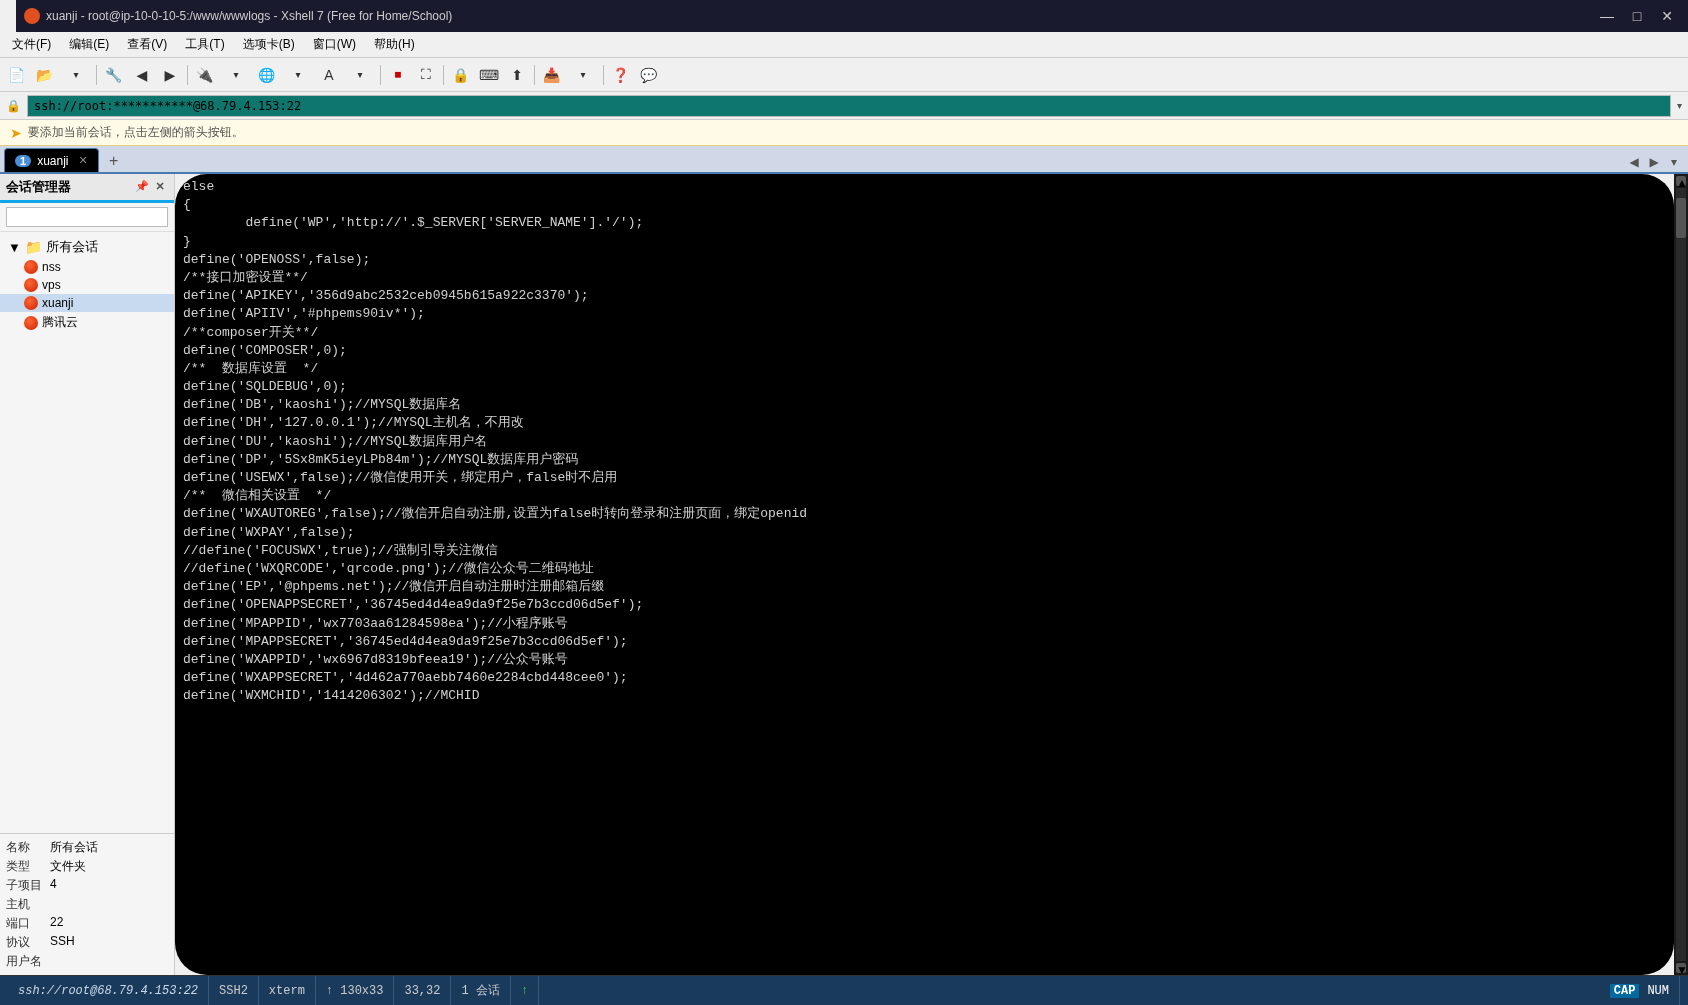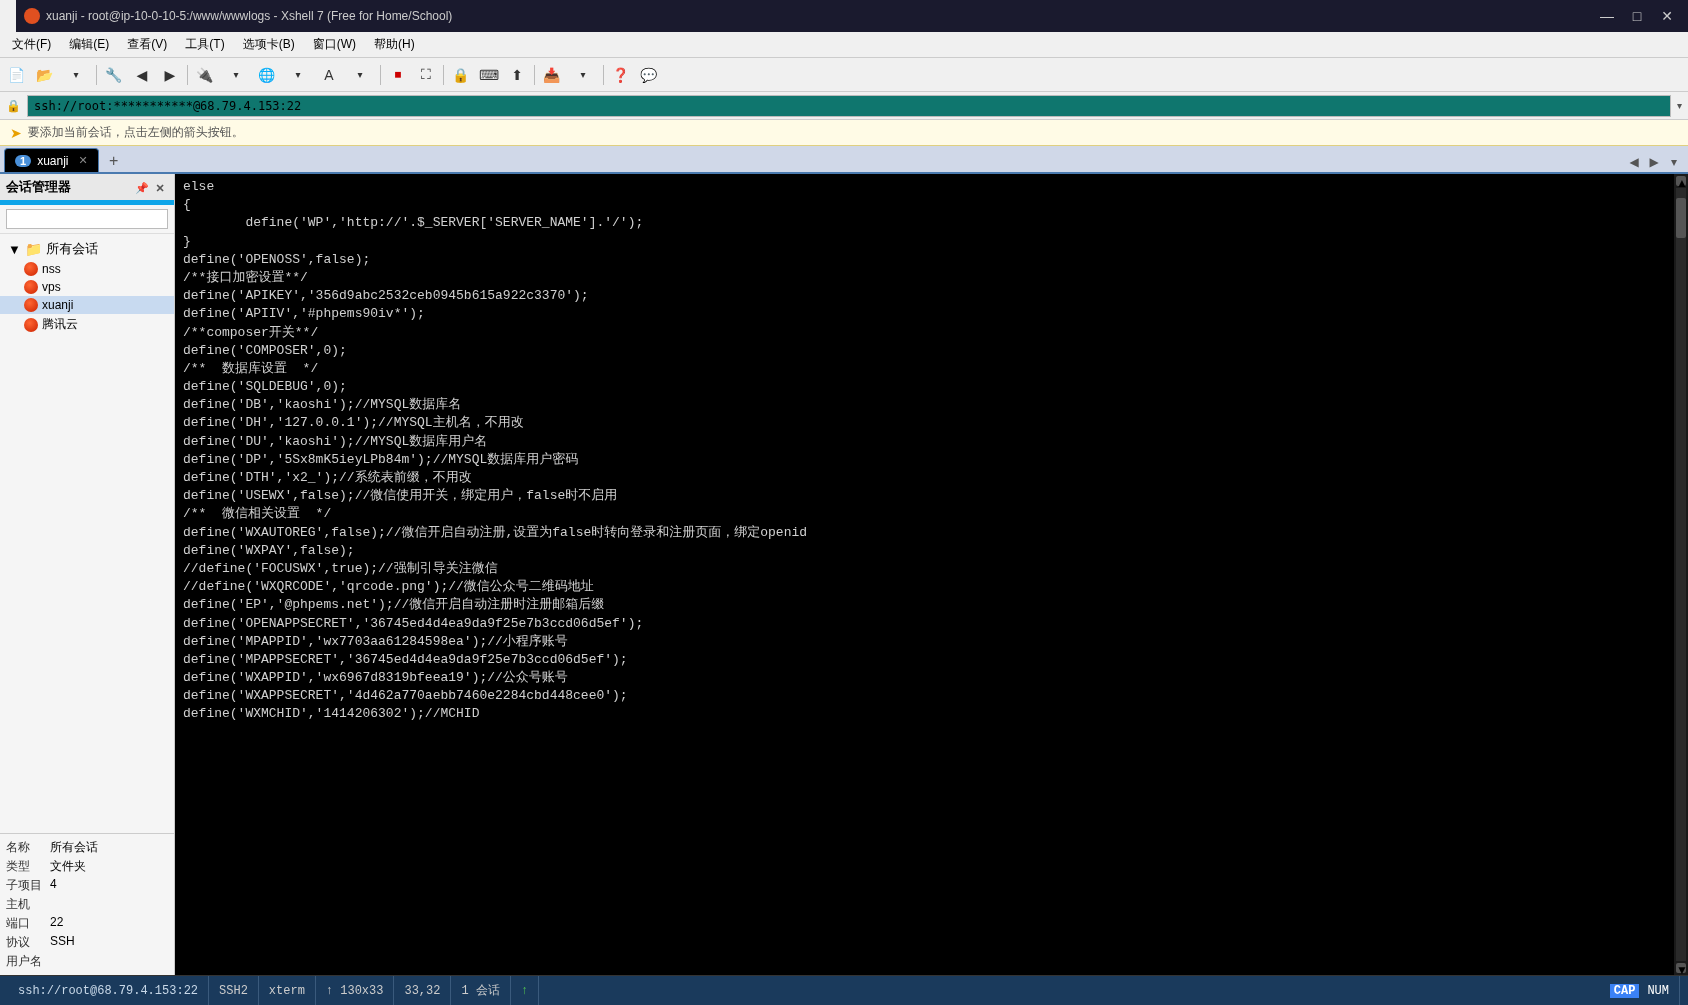--- a/index.html
+++ b/index.html
@@ -183,24 +183,24 @@
     #sidebar {
       width: 175px;
       background: #f5f5f5;
       border-right: 1px solid #ccc;
       display: flex;
       flex-direction: column;
       overflow: hidden;
     }
     #sidebar-header {
       display: flex;
-      align-items: flex-end;
+      align-items: flex-start;
       justify-content: space-between;
       padding: 4px 6px;
-      border-bottom: 5px solid #0ea5e9;
+      border-bottom: 3px solid #0ea5e9;
       background: #e8e8e8;
       font-size: 13px;
       font-weight: bold;
     }
     #sidebar-header .header-icons {
       display: flex; gap: 2px;
     }
     #sidebar-header .hdr-icon {
       width: 16px; height: 16px;
       display: flex; align-items: center; justify-content: center;
@@ -255,20 +255,21 @@
     
     #terminal {
       flex: 1;
       background: #000;
       color: #d0d0d0;
       font-family: 'Courier New', Courier, monospace;
       font-size: 13px;
       overflow-y: auto;
       padding: 4px 8px;
       line-height: 1.4;
+      border-radius: 32px;
     }
     .term-line { white-space: pre; }
 
     
     #terminal::-webkit-scrollbar { width: 12px; }
     #terminal::-webkit-scrollbar-track { background: #222; }
     #terminal::-webkit-scrollbar-thumb { background: #555; }
 
     
     #right-scrollbar {
@@ -294,23 +295,23 @@
     .status-seg {
       padding: 0 10px;
       border-right: 1px solid #3a5a7c;
       height: 100%;
       display: flex;
       align-items: center;
       font-family: 'Courier New', monospace;
       font-size: 12px;
     }
     .status-seg:first-child { border-left: none; }
-    .status-ssh { color: #c8d8e8; }
+    .status-ssh { color: #c8d8e8; font-style: italic; }
     .status-green { color: #50c050; }
-    .status-cap { color: white; font-weight: bold; background: #3b82f6; padding: 0 4px; }
+    .status-cap { color: white; font-weight: bold; background: #0369a1; padding: 0 4px; }
     .status-num { color: white; }
     .status-right { margin-left: auto; display: flex; }
   </style>
 </head>
 <body>
 
 <div id="title-bar">
   <div class="title-left">
     <div class="app-icon"></div>
     <span>xuanji - root@ip-10-0-10-5:/www/wwwlogs - Xshell 7 (Free for Home/School)</span>
@@ -465,21 +466,20 @@
     <div class="term-line">define('APIKEY','356d9abc2532ceb0945b615a922c3370');</div>
     <div class="term-line">define('APIIV','#phpems90iv*');</div>
     <div class="term-line">/**composer开关**/</div>
     <div class="term-line">define('COMPOSER',0);</div>
     <div class="term-line">/**  数据库设置  */</div>
     <div class="term-line">define('SQLDEBUG',0);</div>
     <div class="term-line">define('DB','kaoshi');//MYSQL数据库名</div>
     <div class="term-line">define('DH','127.0.0.1');//MYSQL主机名，不用改</div>
     <div class="term-line">define('DU','kaoshi');//MYSQL数据库用户名</div>
     <div class="term-line">define('DP','5Sx8mK5ieyLPb84m');//MYSQL数据库用户密码</div>
-    <div class="term-line">define('DTH','x2_');//系统表前缀，不用改</div>
     <div class="term-line"></div>
     <div class="term-line">define('USEWX',false);//微信使用开关，绑定用户，false时不启用</div>
     <div class="term-line">/**  微信相关设置  */</div>
     <div class="term-line">define('WXAUTOREG',false);//微信开启自动注册,设置为false时转向登录和注册页面，绑定openid</div>
     <div class="term-line">define('WXPAY',false);</div>
     <div class="term-line">//define('FOCUSWX',true);//强制引导关注微信</div>
     <div class="term-line">//define('WXQRCODE','qrcode.png');//微信公众号二维码地址</div>
     <div class="term-line">define('EP','@phpems.net');//微信开启自动注册时注册邮箱后缀</div>
     <div class="term-line">define('OPENAPPSECRET','36745ed4d4ea9da9f25e7b3ccd06d5ef');</div>
     <div class="term-line">define('MPAPPID','wx7703aa61284598ea');//小程序账号</div>

